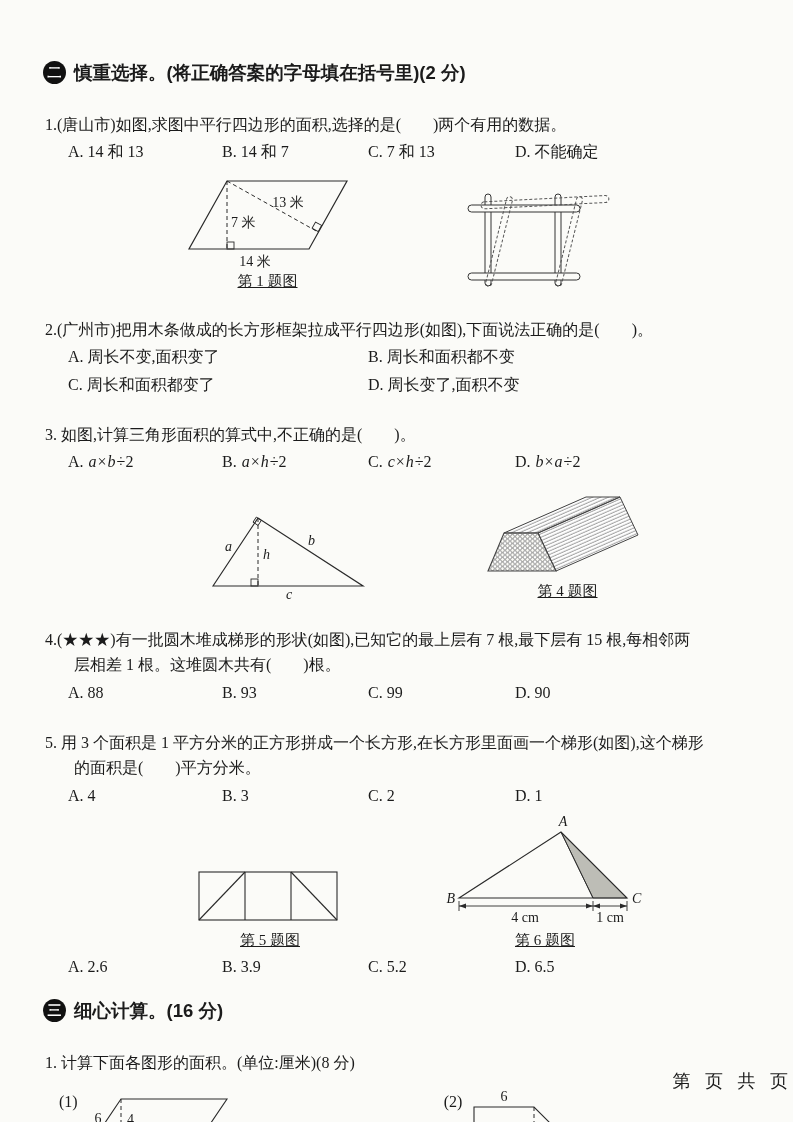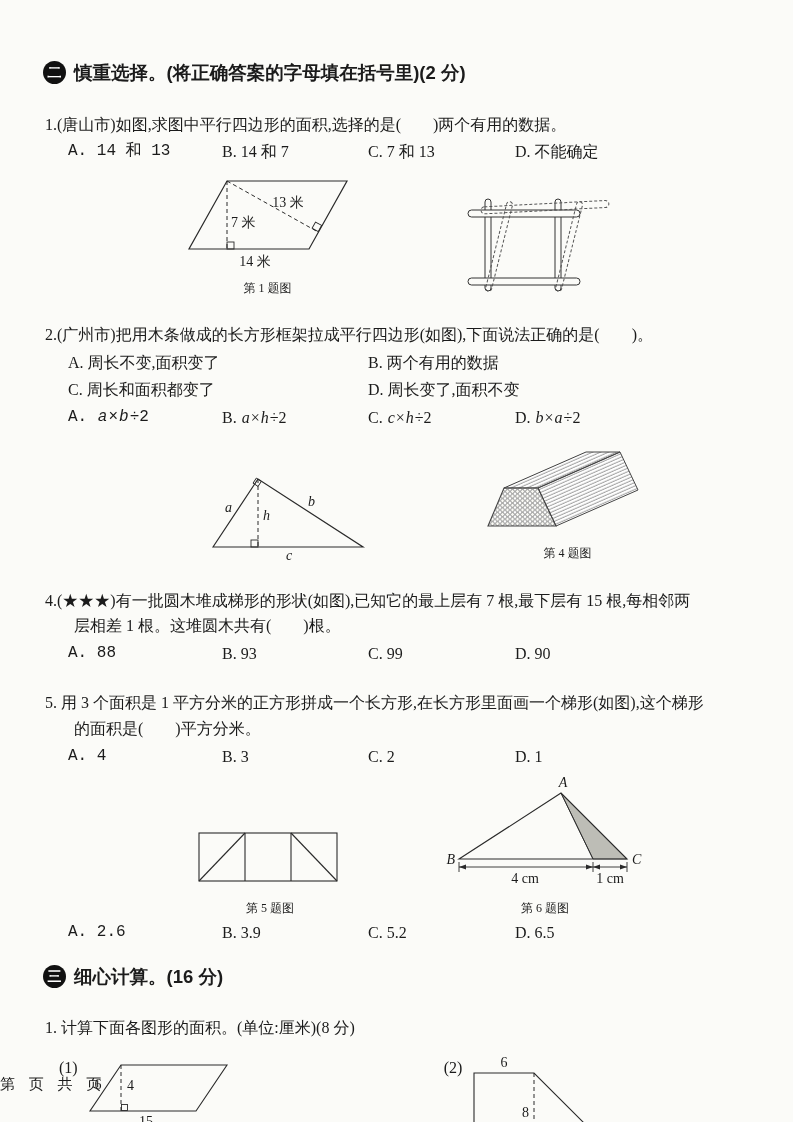--- a/index.html
+++ b/index.html
@@ -30,40 +30,40 @@
     display:inline-block;width:23px;height:23px;border-radius:50%;
     background:#111;color:#fff;text-align:center;
     font-size:14px;line-height:23px;font-weight:bold;flex:0 0 auto;
   }
   
   .q{margin-top:24px;}
   .q .math{font-style:italic;}
   .q2line{margin-left:29px;}
   
   .opts{display:flex;margin:2px 0 2px 23px;}
-  .opts-4 > span:nth-child(1){width:154px;font-family:Liberation Mono, monospace;}
+  .opts-4 > span:nth-child(1){width:154px;}
   .opts-4 > span:nth-child(2){width:146px;}
   .opts-4 > span:nth-child(3){width:147px;}
   .opts-2 > span:nth-child(1){width:300px;}
   .formula i{font-style:italic;padding:0 1px;}
   
   .figrow{display:flex;align-items:flex-end;}
   .figblock{text-align:center;}
-  .caption{font-size:12px;margin-top:10px;}
+  .caption{font-size:15px;margin-top:0;text-decoration:underline;}
   svg{display:block;margin:0 auto;}
   svg text{font-family:"Liberation Serif","DejaVu Serif",serif;font-size:14px;fill:#1b1b1b;}
   svg text.it{font-style:italic;}
   
   .calcrow{display:flex;align-items:flex-start;margin-top:12px;}
   .calcfig{display:flex;align-items:flex-start;gap:6px;}
   .fig-tag{font-size:16px;margin-top:2px;}
   
   .footer{
     position:absolute;left:0;right:0;bottom:26px;
-    text-align:left;font-size:15px;letter-spacing:5px;
+    text-align:right;font-size:18px;letter-spacing:5px;
   }
 </style>
 </head>
 <body>
 
 <div class="sheet">
 
   <div class="sec-head">
     <span class="badge">二</span>
     <span>慎重选择。(将正确答案的字母填在括号里)(2 分)</span>
@@ -100,27 +100,28 @@
         <rect x="20" y="13" width="6" height="92" rx="3" fill="none" stroke="#555" stroke-width="1" stroke-dasharray="3 2" transform="rotate(14 23 105)"></rect>
         <rect x="90" y="13" width="6" height="92" rx="3" fill="none" stroke="#555" stroke-width="1" stroke-dasharray="3 2" transform="rotate(14 93 105)"></rect>
         <rect x="16" y="21" width="128" height="7" rx="3.5" fill="none" stroke="#555" stroke-width="1" stroke-dasharray="3 2" transform="rotate(-3 16 24)"></rect>
       </svg>
     </div>
   </div>
 
   <div class="q">2.(广州市)把用木条做成的长方形框架拉成平行四边形(如图),下面说法正确的是(　　)。</div>
   <div class="opts opts-2">
     <span>A. 周长不变,面积变了</span>
-    <span>B. 两个有用的数据</span>
+    <span>B. 周长和面积都不变</span>
   </div>
   <div class="opts opts-2">
     <span>C. 周长和面积都变了</span>
     <span>D. 周长变了,面积不变</span>
   </div>
 
+  <div class="q">3. 如图,计算三角形面积的算式中,不正确的是(　　)。</div>
   <div class="opts opts-4">
     <span class="formula"><span>A. </span><i>a</i><span>×</span><i>b</i><span>÷2</span></span>
     <span class="formula"><span>B. </span><i>a</i><span>×</span><i>h</i><span>÷2</span></span>
     <span class="formula"><span>C. </span><i>c</i><span>×</span><i>h</i><span>÷2</span></span>
     <span class="formula"><span>D. </span><i>b</i><span>×</span><i>a</i><span>÷2</span></span>
   </div>
 
   <div class="figrow" style="margin:4px 0 2px 160px; gap:110px;">
     <div class="figblock">
       <svg width="165" height="95" viewBox="0 0 165 95">

